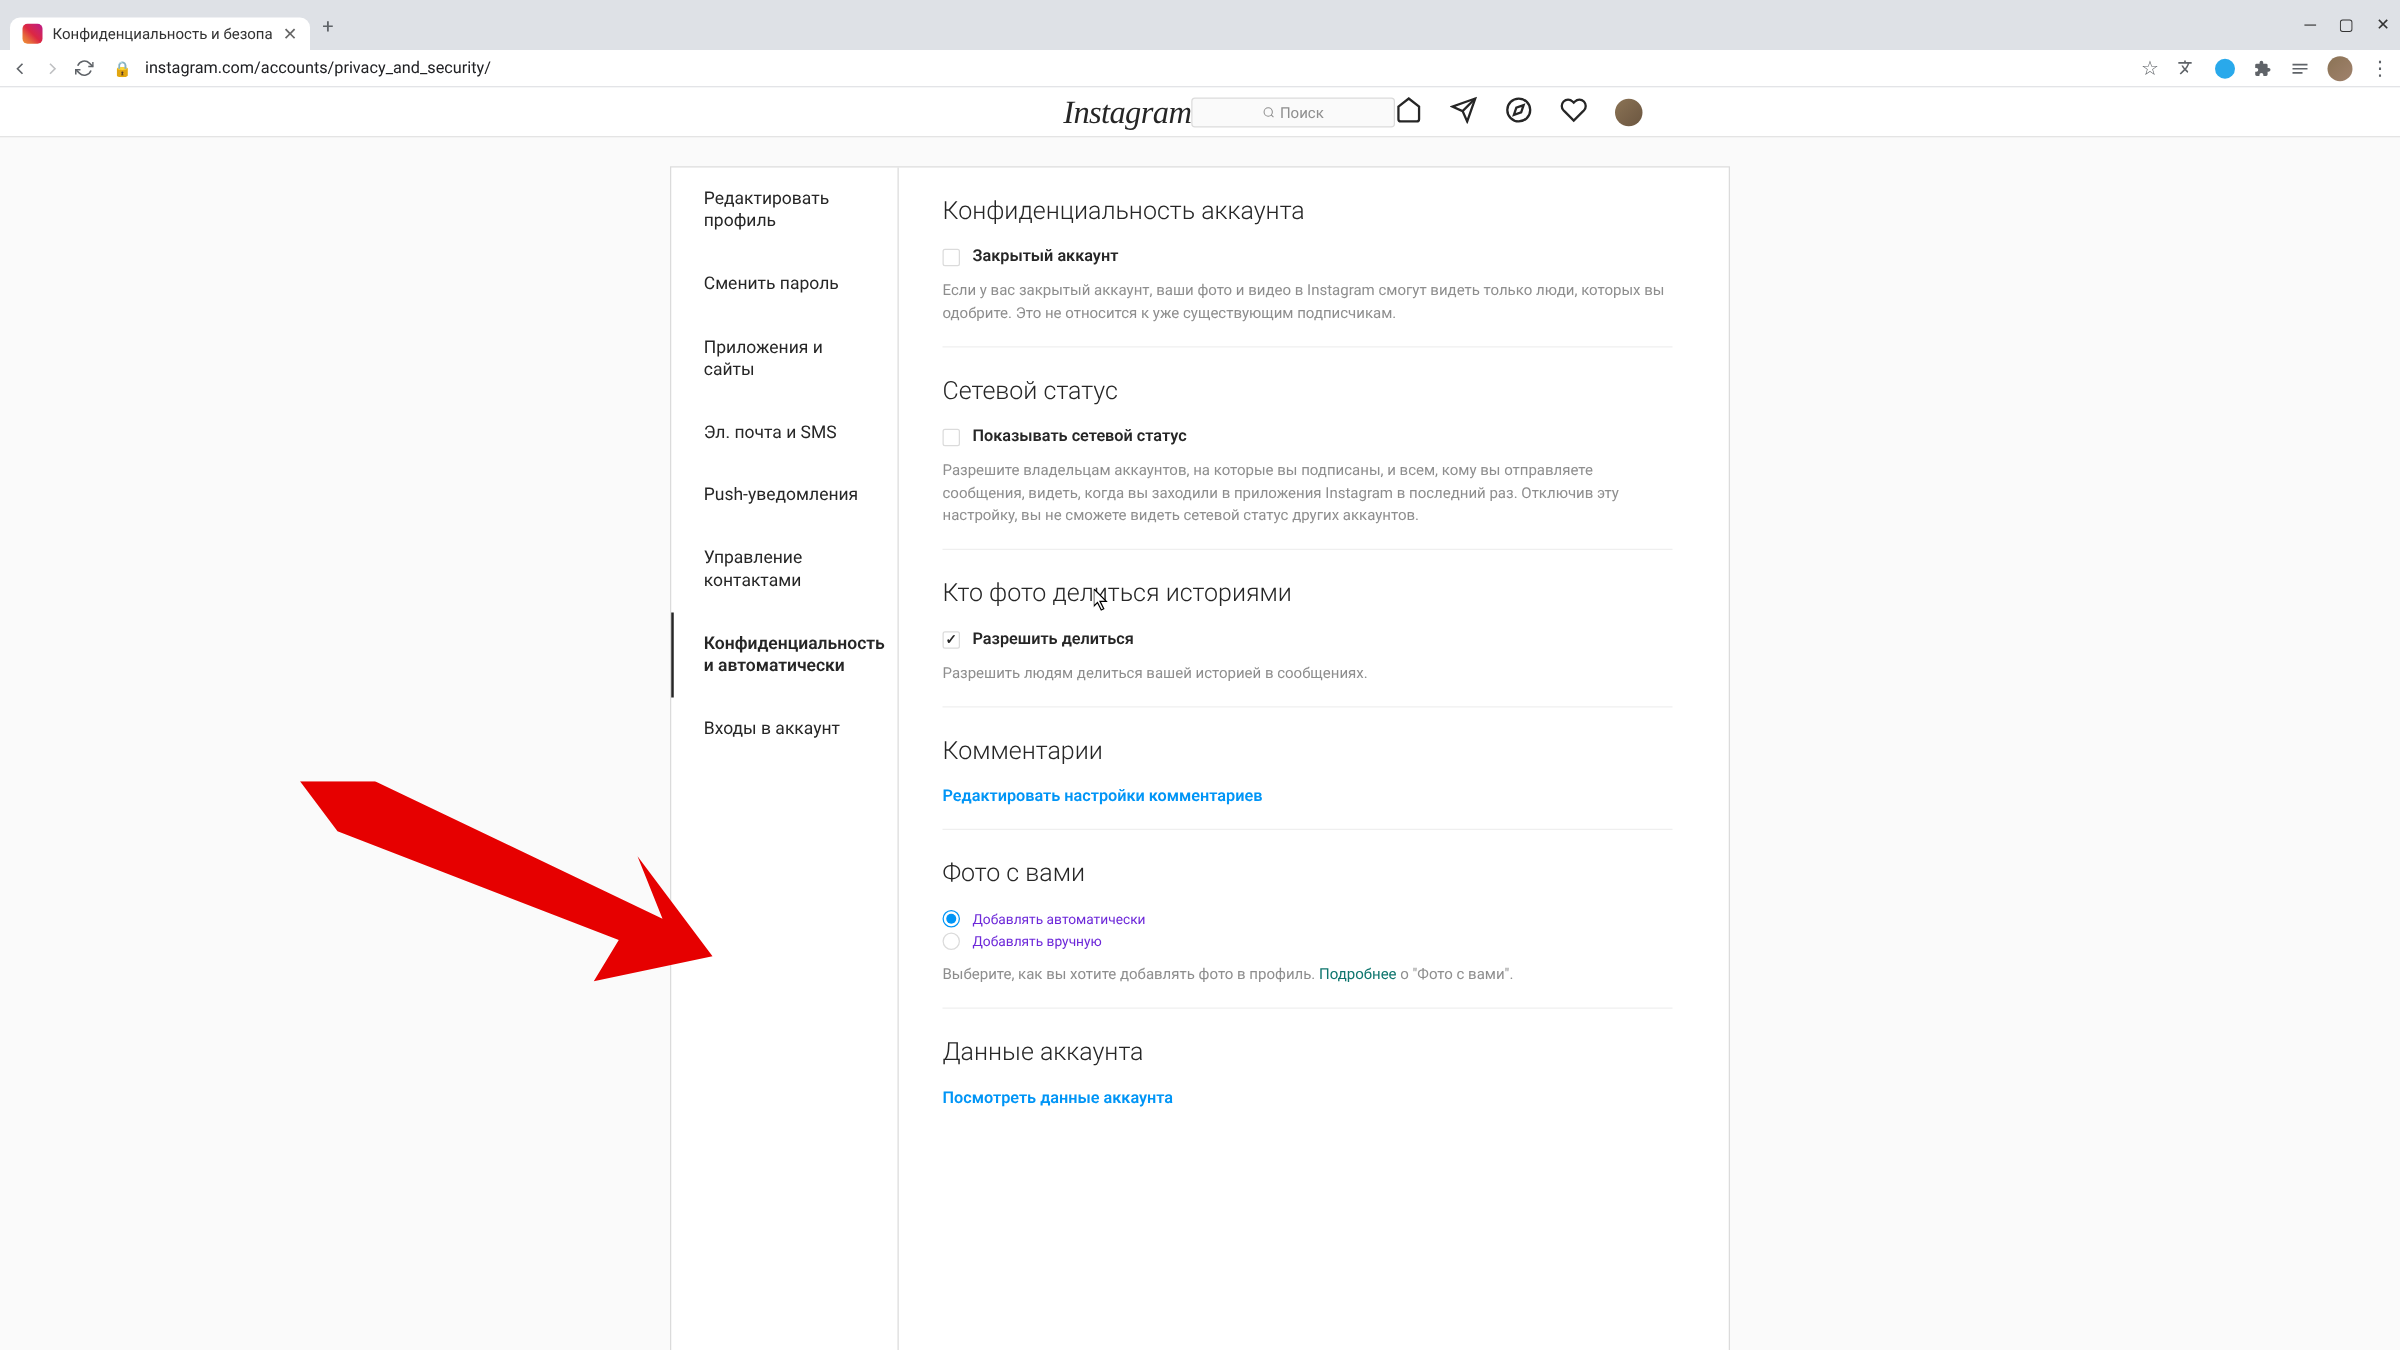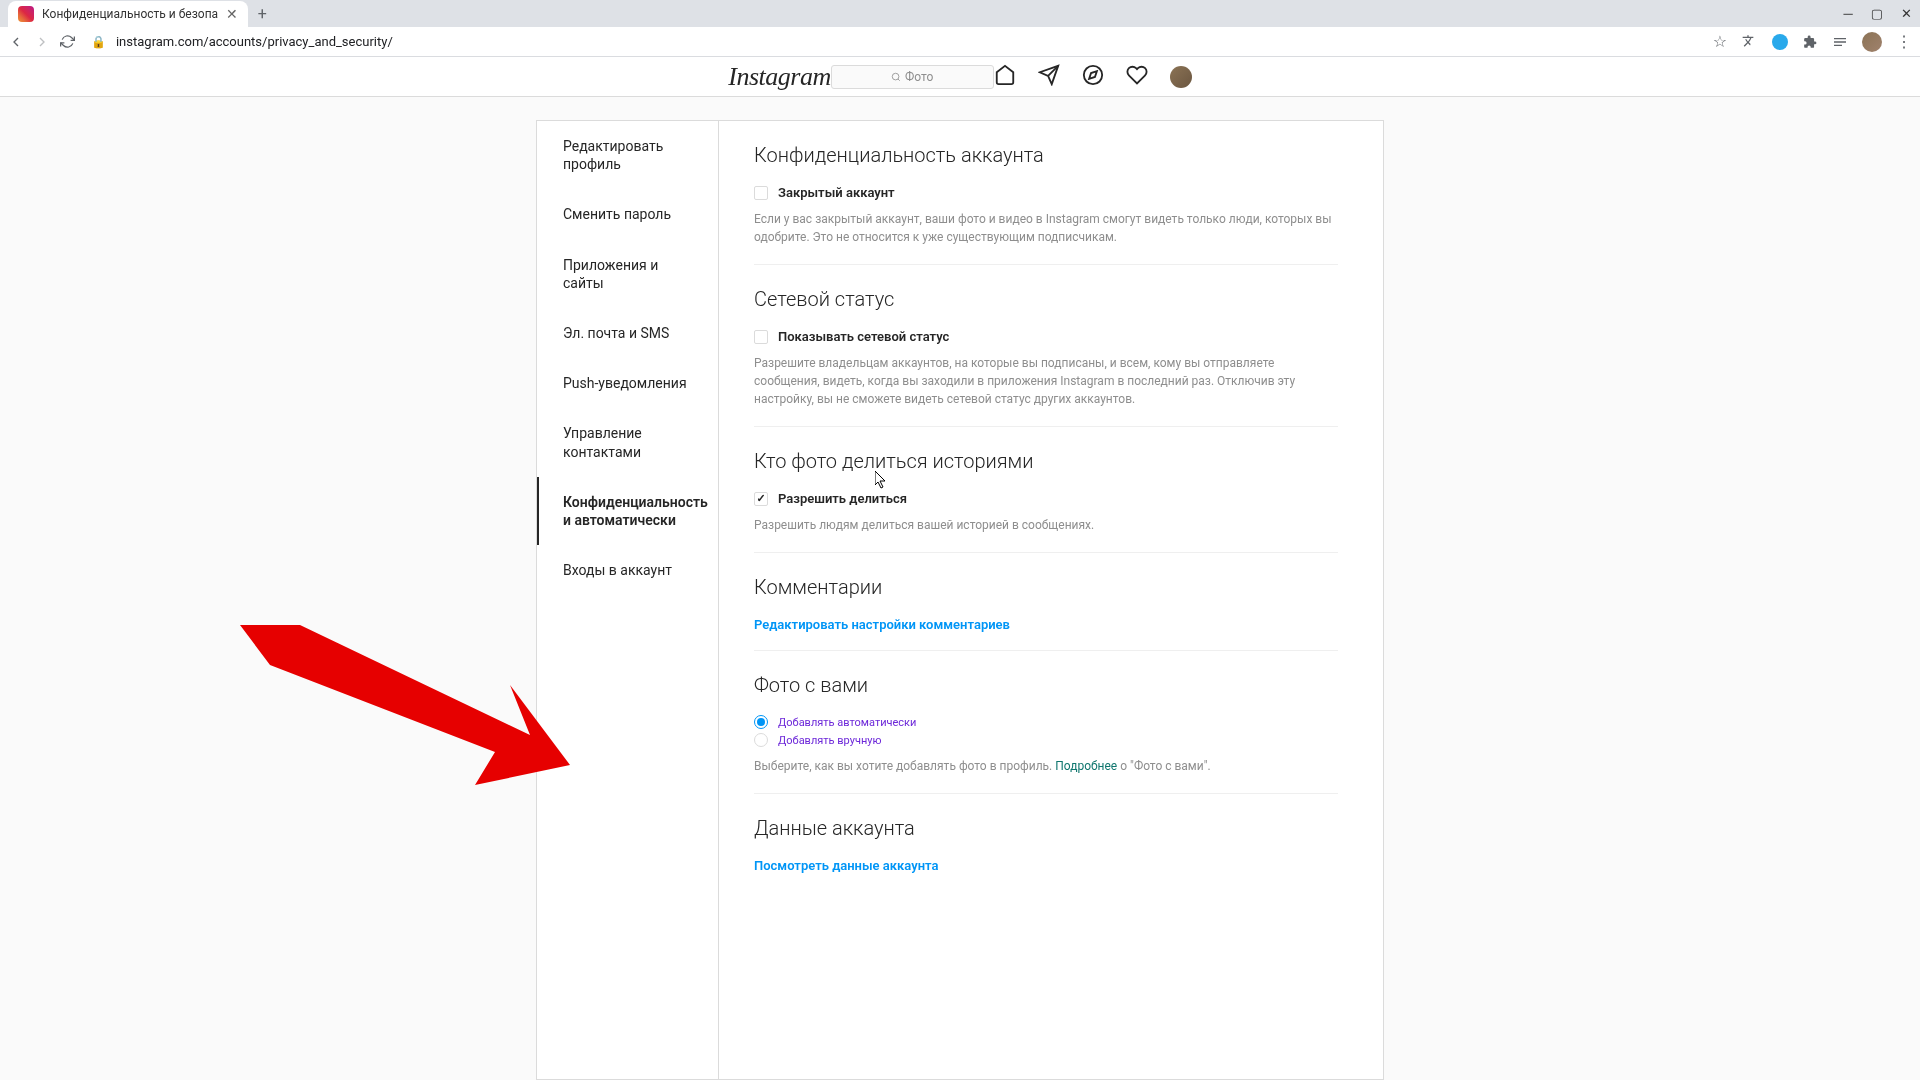--- a/index.html
+++ b/index.html
@@ -1,40 +1,40 @@
 <!DOCTYPE html>
 <html><head>
   <meta charset="utf-8">
   <style>
     * { margin: 0; padding: 0; box-sizing: border-box; font-family: -apple-system, BlinkMacSystemFont, "Segoe UI", Roboto, Helvetica, Arial, sans-serif; }
     body { background: #fafafa; overflow: hidden; }
     
     
-    .browser-chrome { background: #dee1e6; height: 27px; display: flex; align-items: flex-end; }
+    .browser-chrome { background: #dee1e6; height: 40px; display: flex; align-items: flex-end; }
     .tab { background: #fff; height: 26px; padding: 0 10px; display: flex; align-items: center; gap: 8px; border-radius: 8px 8px 0 0; margin-left: 8px; min-width: 180px; font-size: 12px; color: #333; }
     .tab-favicon { width: 16px; height: 16px; background: linear-gradient(45deg, #f09433, #e6683c, #dc2743, #cc2366, #bc1888); border-radius: 4px; }
     .tab-title { flex: 1; white-space: nowrap; overflow: hidden; }
     .tab-close { color: #666; cursor: pointer; font-size: 14px; }
     .new-tab { color: #5f6368; padding: 0 10px; font-size: 16px; cursor: pointer; align-self: center; }
     .window-controls { margin-left: auto; display: flex; align-items: center; padding-right: 8px; gap: 18px; align-self: center; }
     .wc { color: #333; font-size: 13px; cursor: pointer; }
     
     .address-bar { background: #fff; height: 30px; display: flex; align-items: center; padding: 0 8px; gap: 10px; border-bottom: 1px solid #dadce0; }
     .nav-btn { color: #5f6368; cursor: pointer; display: flex; align-items: center; }
     .nav-btn.disabled { opacity: 0.4; }
     .lock-icon { color: #5f6368; font-size: 12px; margin-left: 6px; }
     .url { color: #202124; font-size: 13px; flex: 1; }
     .addr-icons { display: flex; gap: 14px; align-items: center; }
     .addr-icon { width: 16px; height: 16px; display: flex; align-items: center; justify-content: center; color: #5f6368; cursor: pointer; }
     .telegram-icon { background: #29a9eb; border-radius: 50%; width: 16px; height: 16px; }
     .profile-icon { width: 20px; height: 20px; border-radius: 50%; background: linear-gradient(135deg, #8B7355, #A0826D); }
     
     
     .ig-header { background: #fff; border-bottom: 1px solid #dbdbdb; height: 40px; display: flex; justify-content: center; }
-    .ig-header-inner { width: 708px; display: flex; align-items: center; justify-content: center; }
+    .ig-header-inner { width: 708px; display: flex; align-items: center; justify-content: flex-end; }
     .ig-logo { font-family: 'Brush Script MT', cursive; font-size: 26px; font-weight: 500; font-style: italic; letter-spacing: -0.5px; color: #262626; }
     .ig-search { background: #fafafa; border: 1px solid #dbdbdb; border-radius: 3px; width: 163px; height: 24px; display: flex; align-items: center; justify-content: center; gap: 4px; color: #8e8e8e; font-size: 12px; }
     .ig-nav { display: flex; gap: 22px; align-items: center; }
     .ig-nav-icon { cursor: pointer; color: #262626; }
     .ig-avatar { width: 22px; height: 22px; border-radius: 50%; background: linear-gradient(135deg, #8B7355, #6B5640); }
     
     
     .main-content { display: flex; justify-content: center; padding-top: 23px; height: calc(100vh - 97px); overflow-y: auto; background: #fafafa; }
     .settings-panel { width: 848px; background: #fff; border: 1px solid #dbdbdb; display: flex; min-height: 100%; height: fit-content; }
     
@@ -124,21 +124,21 @@
 </div>
 
 <div class="ig-header">
   <div class="ig-header-inner">
     <div class="ig-logo">Instagram</div>
     <div class="ig-search">
       <svg width="10" height="10" viewBox="0 0 24 24" fill="none" stroke="#8e8e8e" stroke-width="2">
           <circle cx="11" cy="11" r="8"></circle>
           <line x1="21" y1="21" x2="16.65" y2="16.65"></line>
         </svg>
-      <span>Фото</span>
+      <span>Поиск</span>
     </div>
     <div class="ig-nav">
       <span class="ig-nav-icon"><svg width="22" height="22" viewBox="0 0 24 24" fill="none" stroke="#262626" stroke-width="2">
             <path d="M3 9l9-7 9 7v11a2 2 0 01-2 2H5a2 2 0 01-2-2z"></path>
           </svg></span>
       <span class="ig-nav-icon"><svg width="22" height="22" viewBox="0 0 24 24" fill="none" stroke="#262626" stroke-width="2">
             <line x1="22" y1="2" x2="11" y2="13"></line>
             <polygon points="22 2 15 22 11 13 2 9 22 2"></polygon>
           </svg></span>
       <span class="ig-nav-icon"><svg width="22" height="22" viewBox="0 0 24 24" fill="none" stroke="#262626" stroke-width="2">

